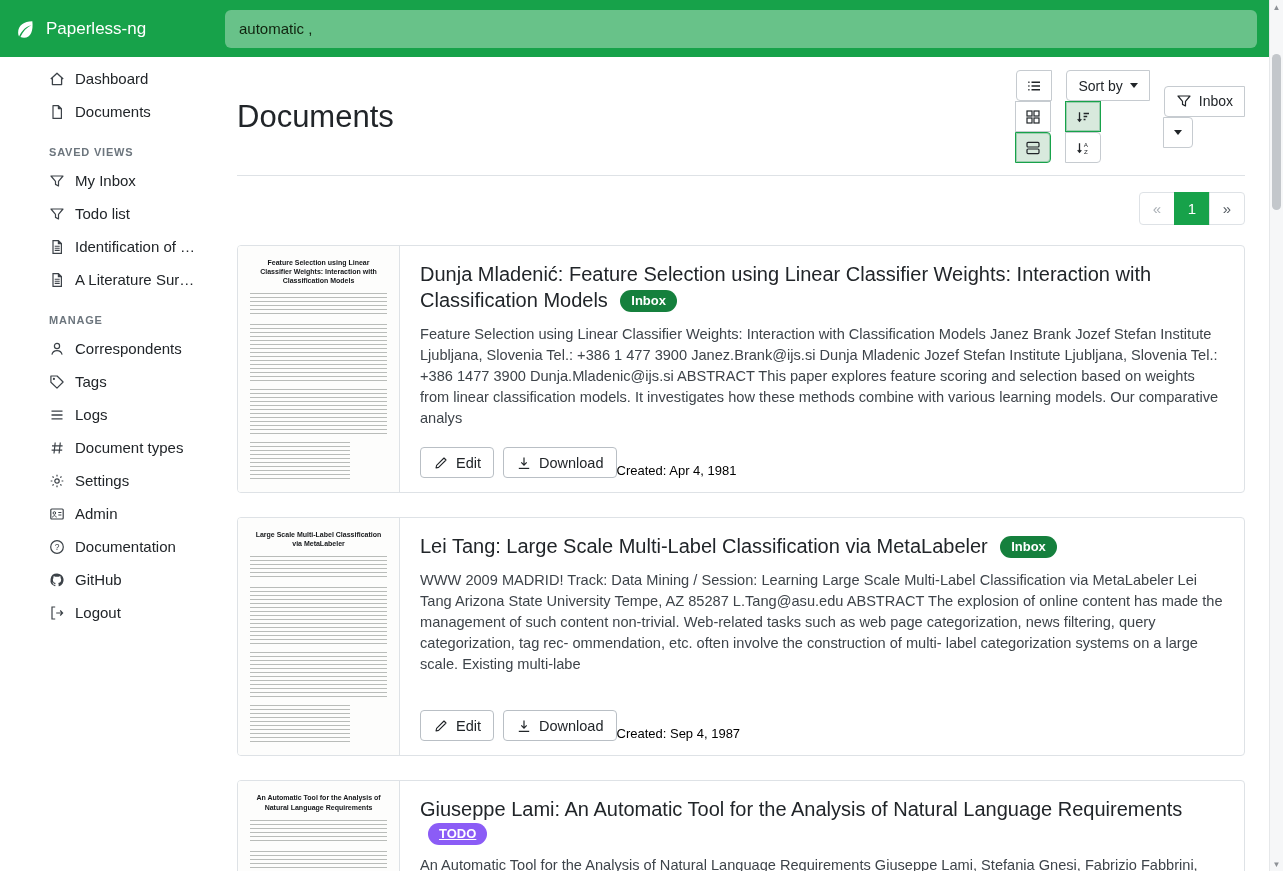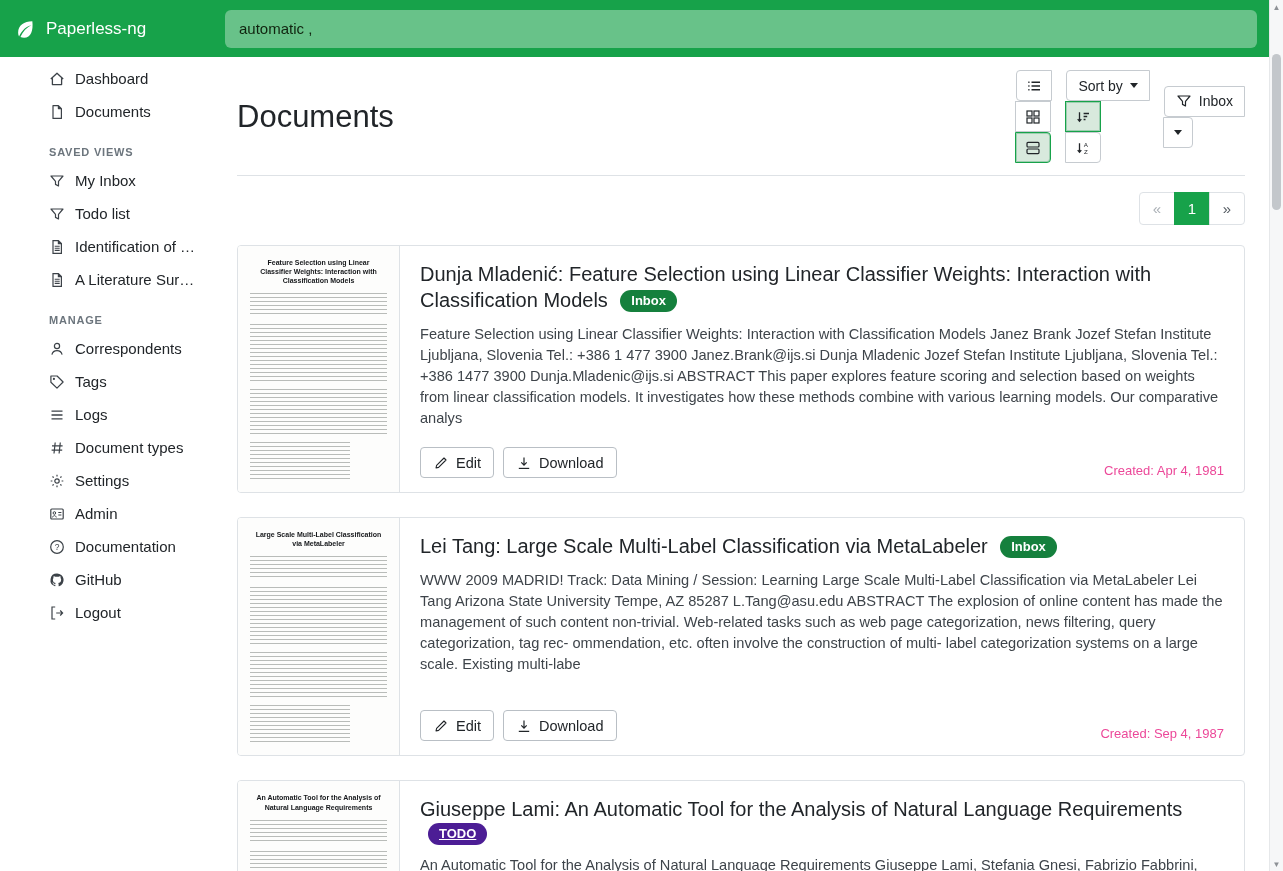--- a/index.html
+++ b/index.html
@@ -65,29 +65,29 @@
     color:#15171a; margin:2px 4px 1px; }
   .tline { background:repeating-linear-gradient(to bottom, #b9bcb9 0 1px, transparent 1px 4px);
     margin:0 3px; }
   .tline.a { height:24px; } .tline.b { height:58px; } .tline.c { height:46px; }
   .tline.d { height:40px; margin-right:40px; }
   .card-body { flex:1; padding:15px 20px 14px; display:flex; flex-direction:column; }
   .doc-title { font-size:20px; line-height:1.32; color:#212529; cursor:pointer; }
   .badge { display:inline-block; border-radius:10rem; padding:3px 11px 4px; color:#fff;
     font-size:13px; font-weight:700; margin-left:8px; vertical-align:2px; cursor:pointer; }
   .badge-green { background:#15803d;text-align:right; }
-  .badge-yellow { background:#4c1d95;text-decoration:underline; }
+  .badge-yellow { background:#8b5cf6;text-decoration:underline; }
   .excerpt { font-size:14.6px; line-height:1.45; color:#3e444a; margin-top:10px; }
   .card-bottom { margin-top:auto; padding-top:12px; display:flex; align-items:flex-end;
-    justify-content:space-between; }
+    justify-content:flex-start; }
   .action-btns { display:flex; gap:9px; }
   .sm-btn { height:31px; background:#fff; border:1px solid #b9bfc5; border-radius:4px;
     color:#212529; font-size:14.5px; display:inline-flex; align-items:center; gap:7px;
     padding:0 12px; cursor:pointer; font-family:inherit; }
-  .created { font-size:13px; color:#ec4899; }
+  .created { font-size:13px; color:#000000; }
 
   
   .scrollbar { position:fixed; top:0; right:0; bottom:0; width:14px; background:#f6f7f8;
     border-left:1px solid #e6e8ea; z-index:30; }
   .sb-arrow { height:14px; display:flex; align-items:center; justify-content:center;
     color:#8d9196; font-size:8px; cursor:pointer; }
   .sb-arrow.bottom { position:absolute; bottom:0; left:0; right:0; }
   .sb-thumb { position:absolute; top:54px; left:2px; right:2px; height:156px;
     background:#c3c7cb; border-radius:7px; cursor:pointer; }
 </style>

